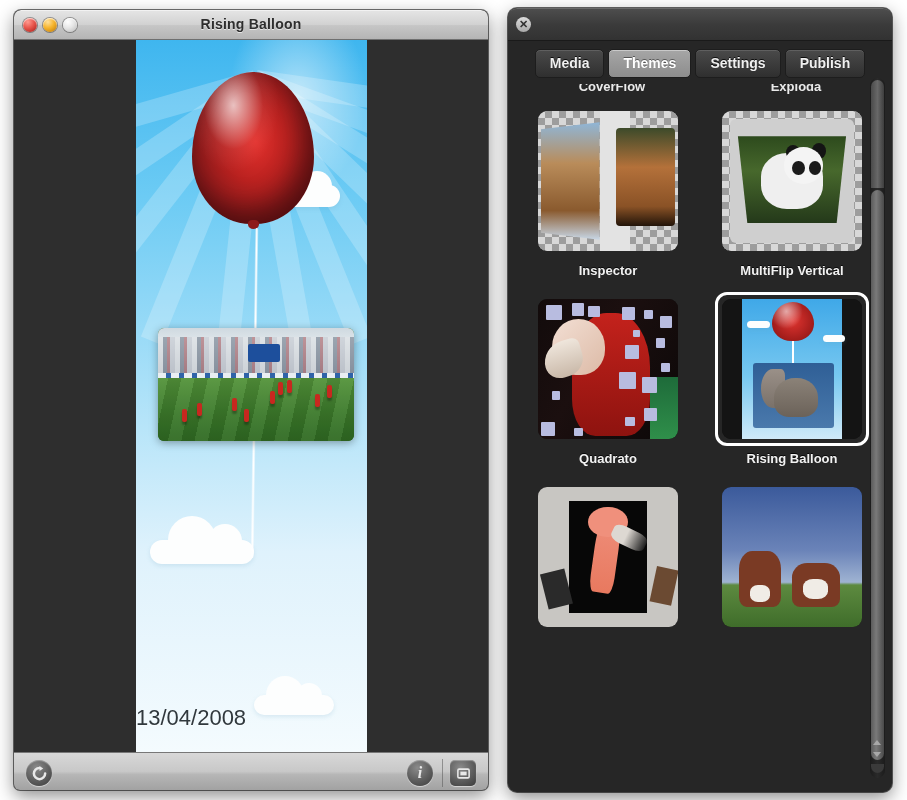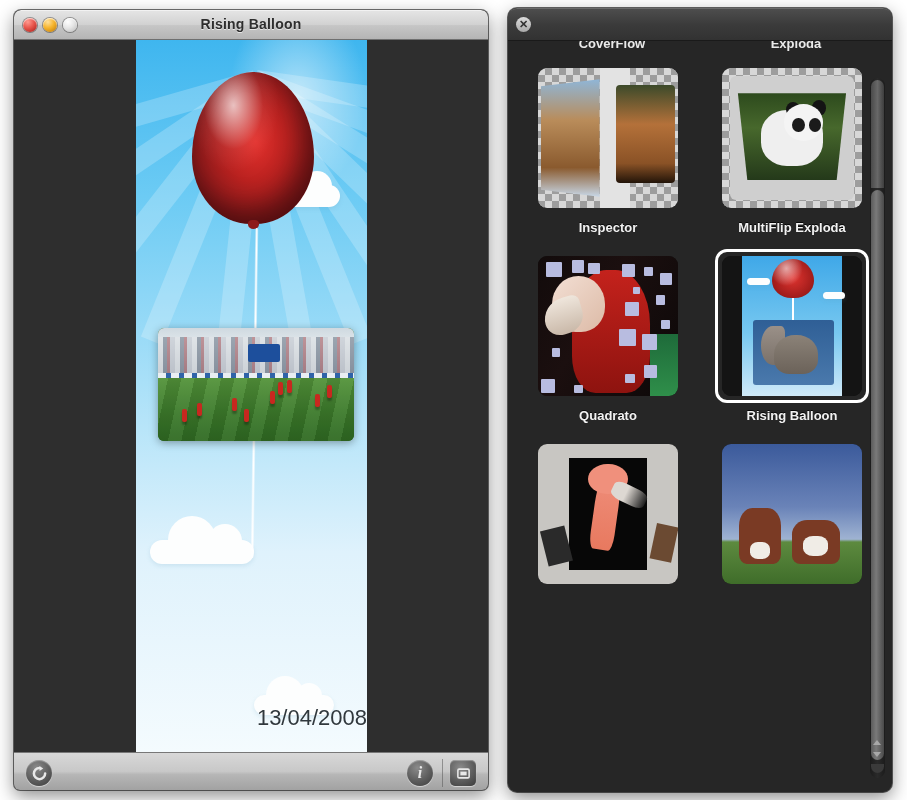--- a/index.html
+++ b/index.html
@@ -133,21 +133,21 @@
 
   .slide-title {
     position: absolute; left: 0; right: 0; top: 552px;
     text-align: center;
     font-family: "Liberation Serif", serif;
     font-size: 25px; font-weight: bold; color: #1e2327;
     text-shadow: 0 1px 1px rgba(255,255,255,0.65);
   }
   .slide-date {
     position: absolute; left: 0; right: 0; top: 665px;
-    text-align: right;
+    text-align: left;
     font-size: 22px; color: #30383d;
     text-shadow: 0 1px 1px rgba(255,255,255,0.6);
   }
 
   .viewer-toolbar {
     position: relative;
     height: 40px;
     background: linear-gradient(to bottom, #d8d8d8 0%, #c8c8c8 46%, #b6b6b6 54%, #9e9e9e 100%);
     border-top: 1px solid #777;
     border-radius: 0 0 6px 6px;
@@ -394,20 +394,26 @@
       </div>
     </div>
   </div>
 
   <div class="inspector">
 
     <div class="insp-title">
       <div class="insp-close">✕</div>
     </div>
 
+    <div class="tabbar">
+      <div class="tab">Media</div>
+      <div class="tab active">Themes</div>
+      <div class="tab">Settings</div>
+      <div class="tab">Publish</div>
+    </div>
 
     <div class="theme-scroll">
 
       <div class="clipped-row">
         <span>CoverFlow</span>
         <span>Exploda</span>
       </div>
 
       <div class="grid">
 
@@ -432,21 +438,21 @@
             <div class="filmstrip"></div>
             <div class="pandabg"></div>
             <div class="panda-body"></div>
             <div class="panda-ear" style="left:46%; top:24%;"></div>
             <div class="panda-ear" style="left:64%; top:23%;"></div>
             <div class="panda-head"></div>
             <div class="panda-eye" style="left:50%; top:36%;"></div>
             <div class="panda-eye" style="left:62%; top:36%;"></div>
           </div>
             </div>
-          <div class="thumb-label">MultiFlip Exploda</div>
+          <div class="thumb-label">MultiFlip Vertical</div>
         </div>
 
         <div class="cell">
           <div class="thumb-wrap">
               <div class="thumb">
             <div class="parrot"></div>
             <div class="parrot-body"></div>
             <div class="parrot-face"></div>
             <div class="parrot-beak"></div>
             <div style="position:absolute;right:0;top:56%;width:20%;height:44%;background:linear-gradient(to bottom,#1e6b3a,#2f8f4a);"></div>

